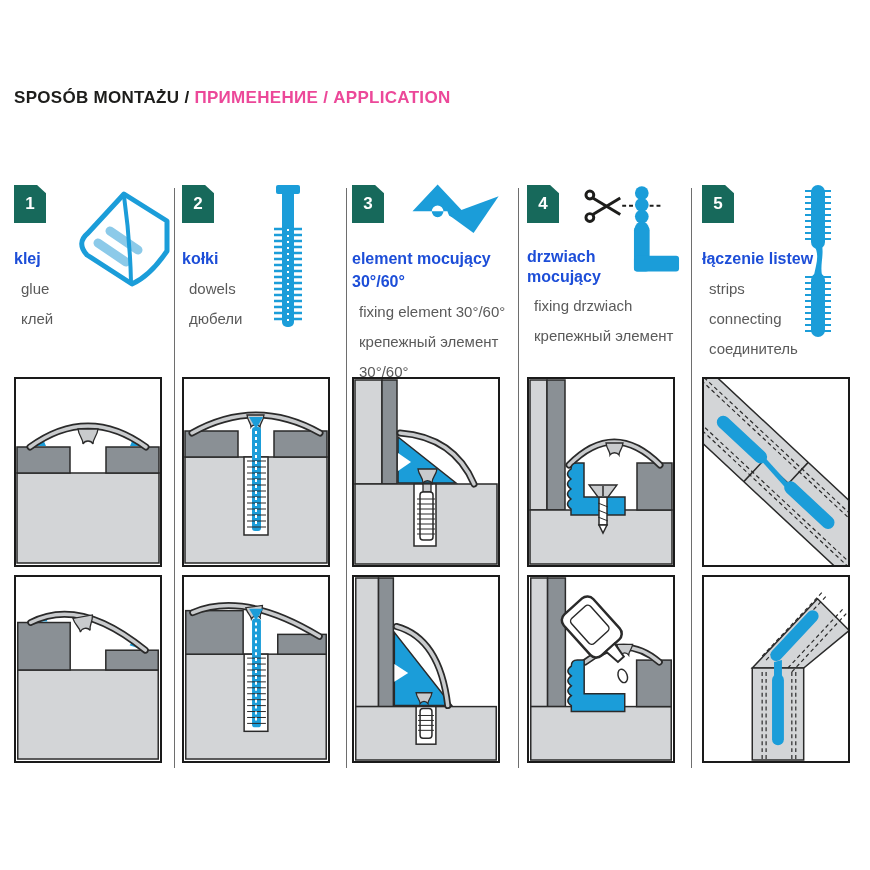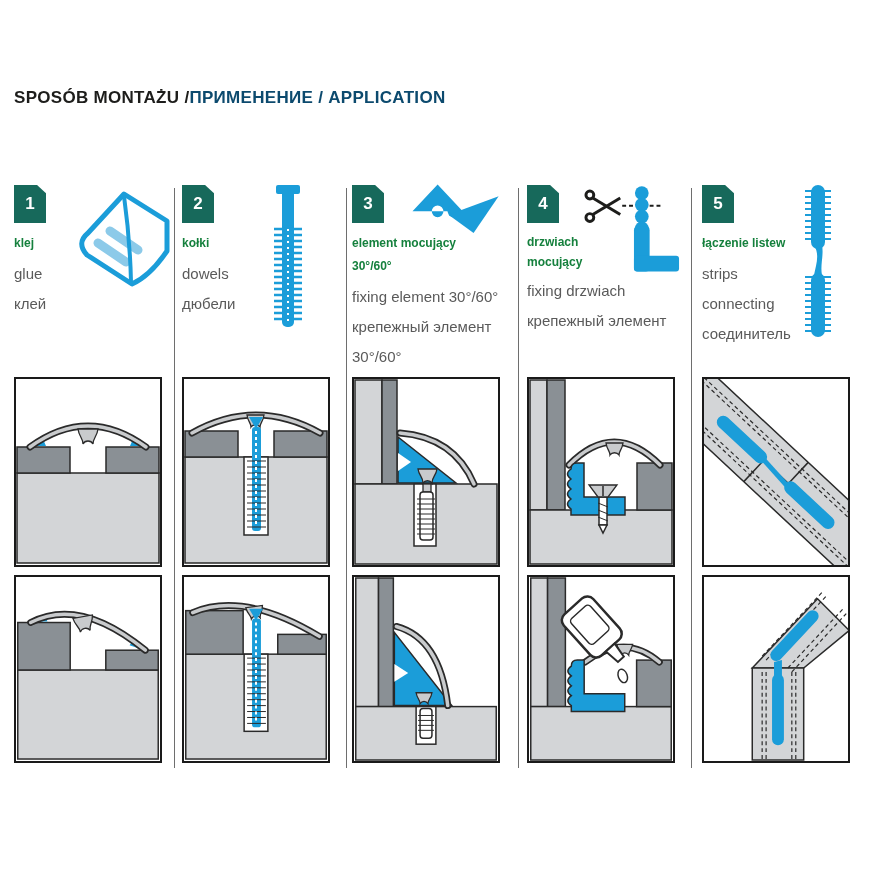--- a/index.html
+++ b/index.html
@@ -3,32 +3,32 @@
 <meta charset="utf-8">
 <style>
   * { margin:0; padding:0; box-sizing:border-box; }
   html,body { width:870px; height:870px; background:#fff;
     font-family:"Liberation Sans", sans-serif; position:relative; overflow:hidden; }
   .stage { position:absolute; inset:0; }
 
   .header { position:absolute; left:14px; top:88px; font-size:17px; font-weight:bold;
     letter-spacing:.3px; white-space:nowrap; }
   .h-black { color:#1d1d1b; }
-  .h-gray  { color:#0c4a6e; }
+  .h-gray  { color:#ec4899; margin-left:5px; }
 
   .col { position:absolute; top:185px; width:154px; height:585px; }
   .c1{left:14px;} .c2{left:182px;} .c3{left:352px;} .c4{left:527px;} .c5{left:702px;}
 
   .badge { width:32px; height:38px; background:#17695B; color:#fff;
     clip-path:polygon(0 0,72% 0,100% 22%,100% 100%,0 100%);
     display:flex; align-items:center; justify-content:center;
     font-weight:bold; font-size:17px; }
-  .title { margin-top:9px; font-weight:bold; font-size:12px; color:#15803d; line-height:23px; }
+  .title { margin-top:24px; font-weight:bold; font-size:16px; color:#1d4ed8; line-height:23px; }
   .c4 .title { line-height:20px; }
-  .subs { margin-top:4px; }
+  .subs { margin-top:4px;margin-left:7px; }
   .sub { font-size:15px; color:#5a5a5a; line-height:30px; }
 
   .icon { position:absolute; }
   .icon-glue      { left:58px;  top:6px;  width:100px; height:106px; }
   .icon-dowel     { left:88px;  top:-2px; width:36px;  height:150px; }
   .icon-wedge     { left:58px;  top:-8px; width:92px;  height:62px; }
   .icon-cut       { left:56px;  top:0px;  width:98px;  height:118px; }
   .icon-connector { left:96px;  top:-4px; width:40px;  height:160px; }
   .icon svg { width:100%; height:100%; display:block; }
 

